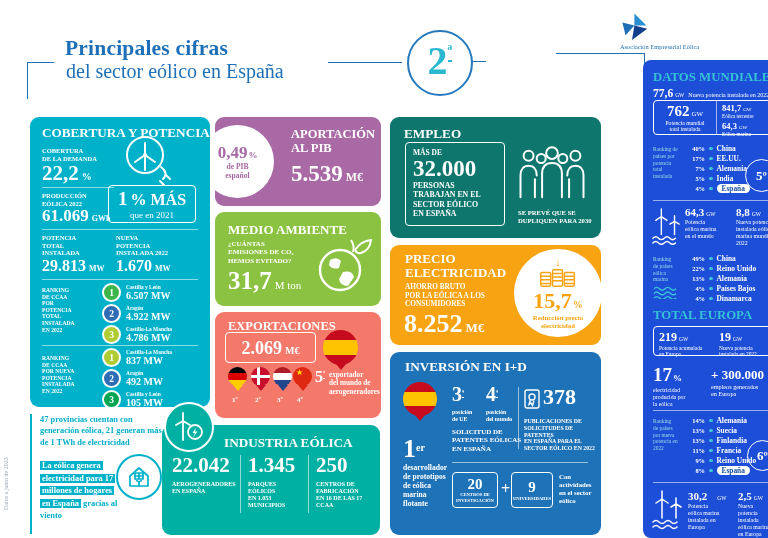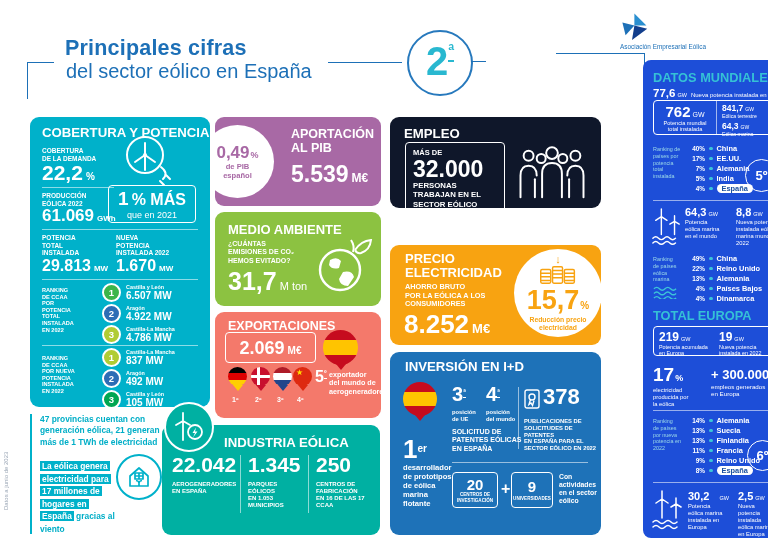--- a/index.html
+++ b/index.html
@@ -1,16 +1,16 @@
 <!DOCTYPE html>
 <html><head>
 <meta charset="utf-8">
 <style>
   html,body{margin:0;padding:0}
-  .page{position:relative;width:768px;height:538px;background:#fff;font-family:Liberation Sans, sans-serif;overflow:hidden}
+  .page{position:relative;width:768px;height:538px;background:#fff;font-family:Liberation Serif, serif;overflow:hidden}
   .a{position:absolute}
   .b{font-weight:bold}
   .pre{white-space:pre-line}
   .row{display:flex;align-items:baseline;gap:3px}
   .panel{position:absolute;border-radius:9px;color:#fff;overflow:hidden}
   .dh{position:absolute;border-top:1px solid rgba(255,255,255,.55)}
   .dv{position:absolute;border-left:1px solid rgba(255,255,255,.55)}
   .wbox{position:absolute;border:1.5px solid #fff;border-radius:4px;box-sizing:border-box}
   .lbl{font-weight:bold;line-height:1.18;white-space:pre-line}
   .sup{font-size:.45em;vertical-align:super;font-weight:bold}
@@ -261,21 +261,21 @@
 CCAA</div>
   </div>
   <div class="a" style="left:164px;top:402px;width:50px;height:50px;background:#00b0a2;border:2.5px solid #fff;border-radius:50%;box-sizing:border-box;display:flex;align-items:center;justify-content:center">
     <svg width="30" height="32" viewBox="0 0 30 32" fill="none" stroke="#fff" stroke-width="1.8" stroke-linecap="round">
       <path d="M9,29 V10 M9,10 l7,4 M9,10 l-7,4 M9,10 V2"></path>
       <circle cx="21" cy="21" r="7"></circle>
       <path d="M22,16.5 l-3.5,5.5 h2.5 l-2,4.5 4.5,-6 h-2.5 z" fill="#fff" stroke="none"></path>
     </svg>
   </div>
 
-  <div class="panel" style="left:390px;top:117px;width:211px;height:91px;background:#0f172a">
+  <div class="panel" style="left:390px;top:117px;width:211px;height:121px;background:#0f766e">
     <div class="a b" style="left:14px;top:9px;font-size:13.2px">EMPLEO</div>
     <div class="wbox" style="left:15px;top:25px;width:100px;height:84px;padding:5px 7px">
       <div class="b" style="font-size:7.5px">MÁS DE</div>
       <div class="b" style="font-size:23px;line-height:1.05">32.000</div>
       <div class="lbl" style="font-size:7.8px">PERSONAS
 TRABAJAN EN EL
 SECTOR EÓLICO
 EN ESPAÑA</div>
     </div>
     <svg class="a" style="left:126px;top:24px" width="72" height="62" viewBox="0 0 80 64" fill="none" stroke="#fff" stroke-width="2.2" stroke-linecap="round" stroke-linejoin="round">
@@ -308,21 +308,21 @@
       <div class="b" style="font-size:11px;line-height:1">↓</div>
       <svg width="38" height="20" viewBox="0 0 40 22" fill="none" stroke="#f8a311" stroke-width="1.6">
         <rect x="1" y="5" width="11" height="15" rx="1.5"></rect>
           <path d="M1,9 h11 M1,13 h11 M1,17 h11"></path>
         <rect x="14" y="2" width="11" height="18" rx="1.5"></rect>
           <path d="M14,6 h11 M14,10 h11 M14,14 h11"></path>
         <rect x="27" y="5" width="11" height="15" rx="1.5"></rect>
           <path d="M27,9 h11 M27,13 h11 M27,17 h11"></path>
       </svg>
       <div class="row" style="align-items:baseline;gap:1px">
-        <span class="b" style="font-size:27px">15,7</span>
+        <span class="b" style="font-size:22px">15,7</span>
         <span class="b" style="font-size:10px">%</span>
       </div>
       <div class="b pre" style="font-size:6.8px;text-align:center;line-height:1.15">Reducción precio
 electricidad</div>
     </div>
   </div>
 
   <div class="panel" style="left:390px;top:352px;width:211px;height:183px;background:#1e72b8">
     <div class="a b" style="left:15px;top:7px;font-size:13.2px">INVERSIÓN EN I+D</div>
     <div class="pin" style="left:13px;top:30px;width:34px;height:34px;background:linear-gradient(180deg,#c60b1e 0 28%,#ffc400 28% 72%,#c60b1e 72%)">

